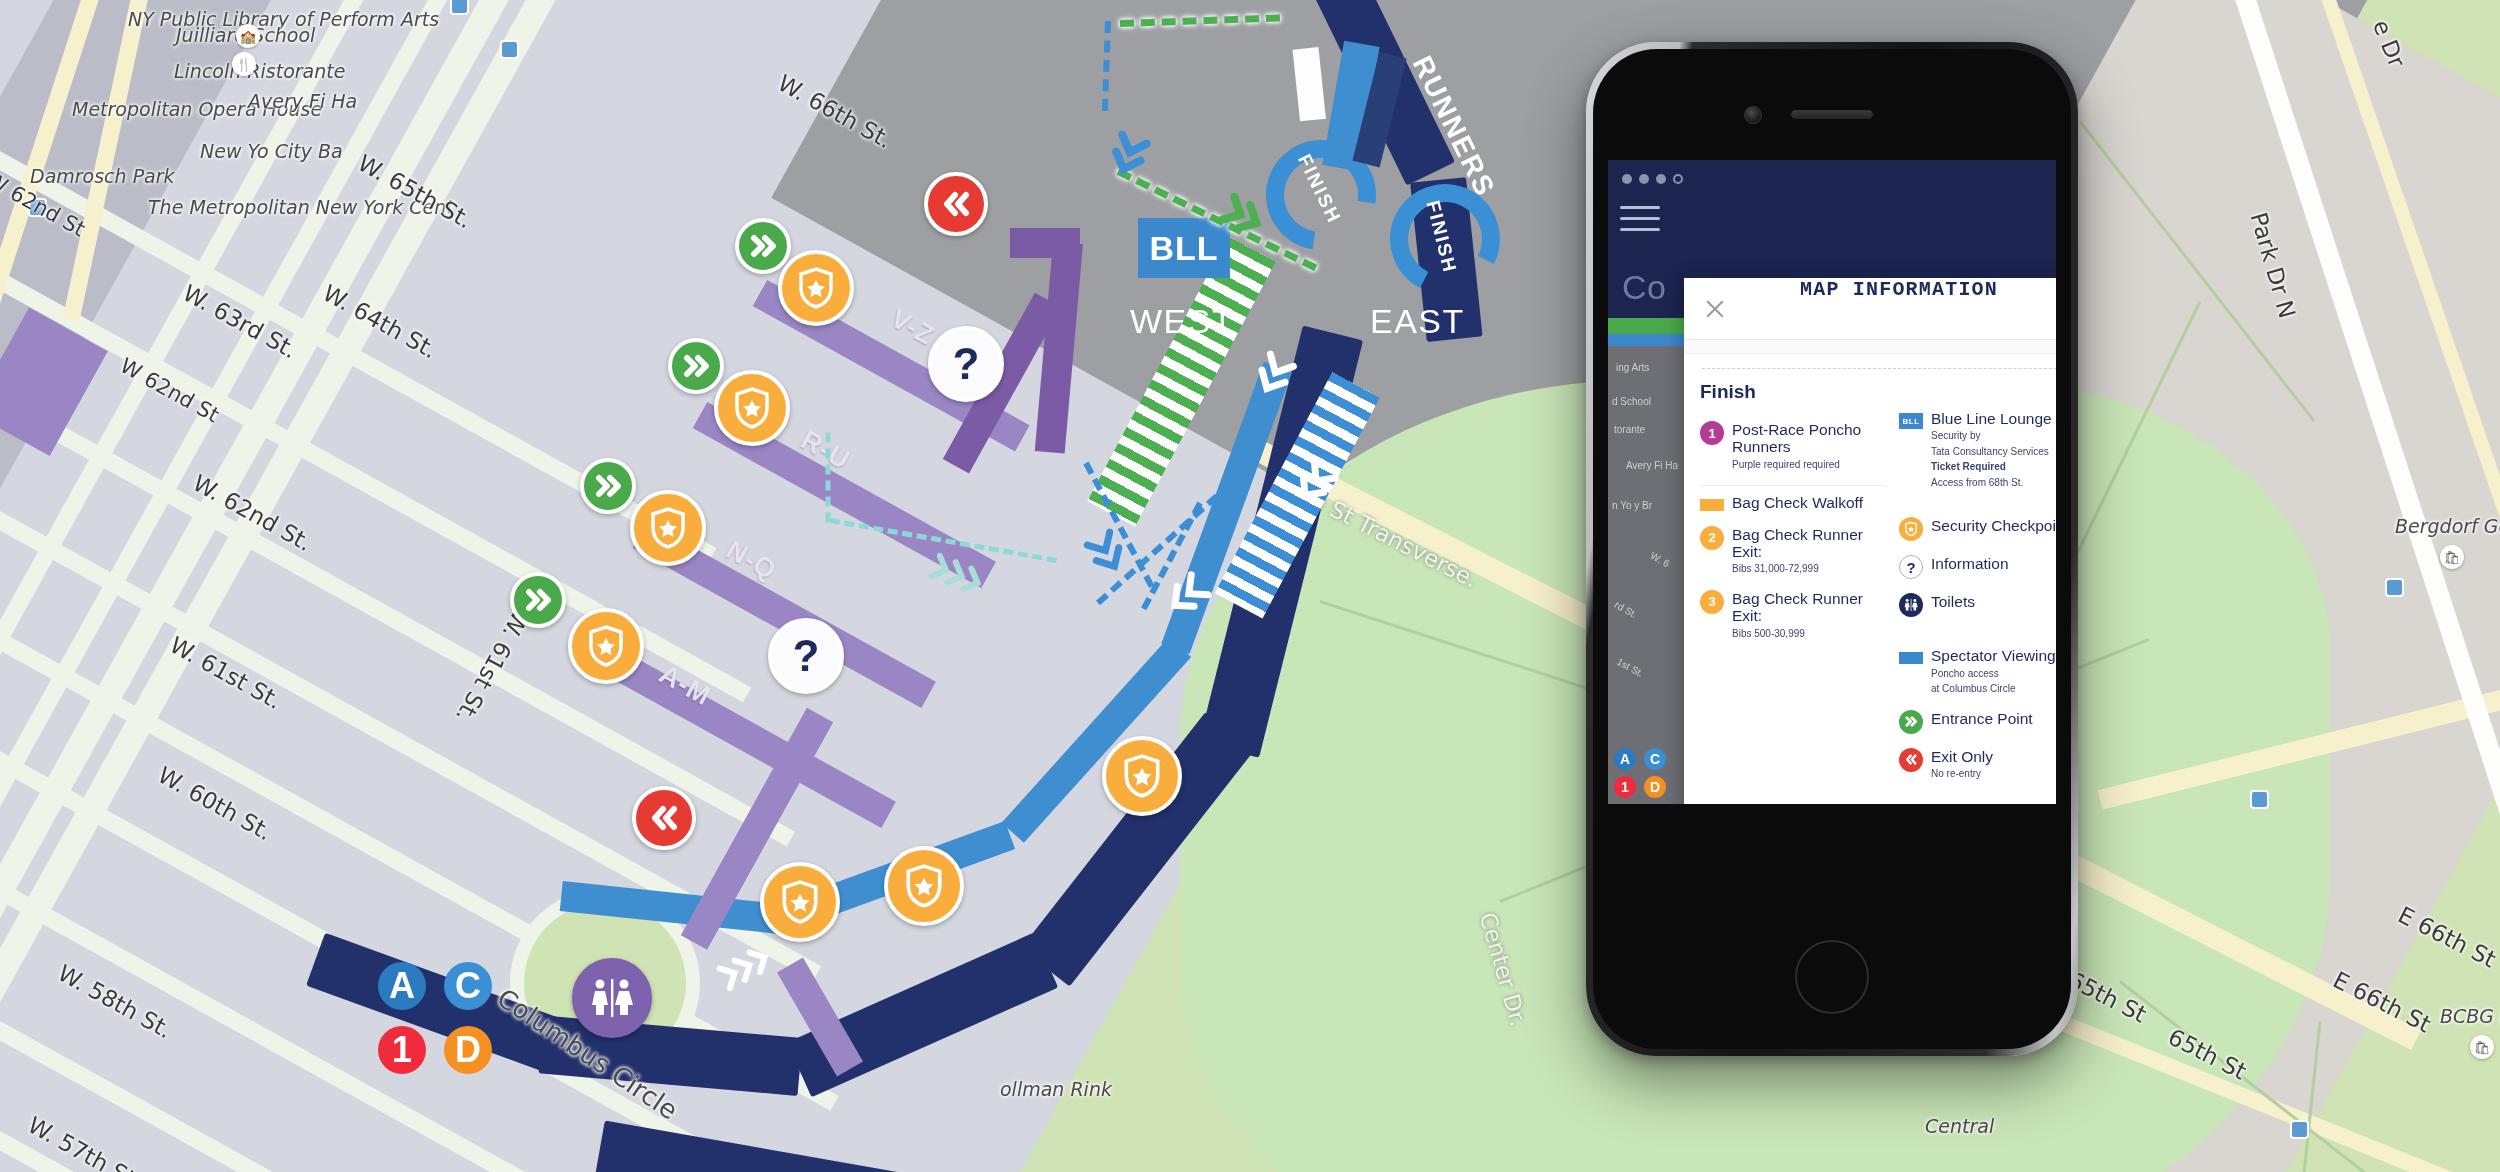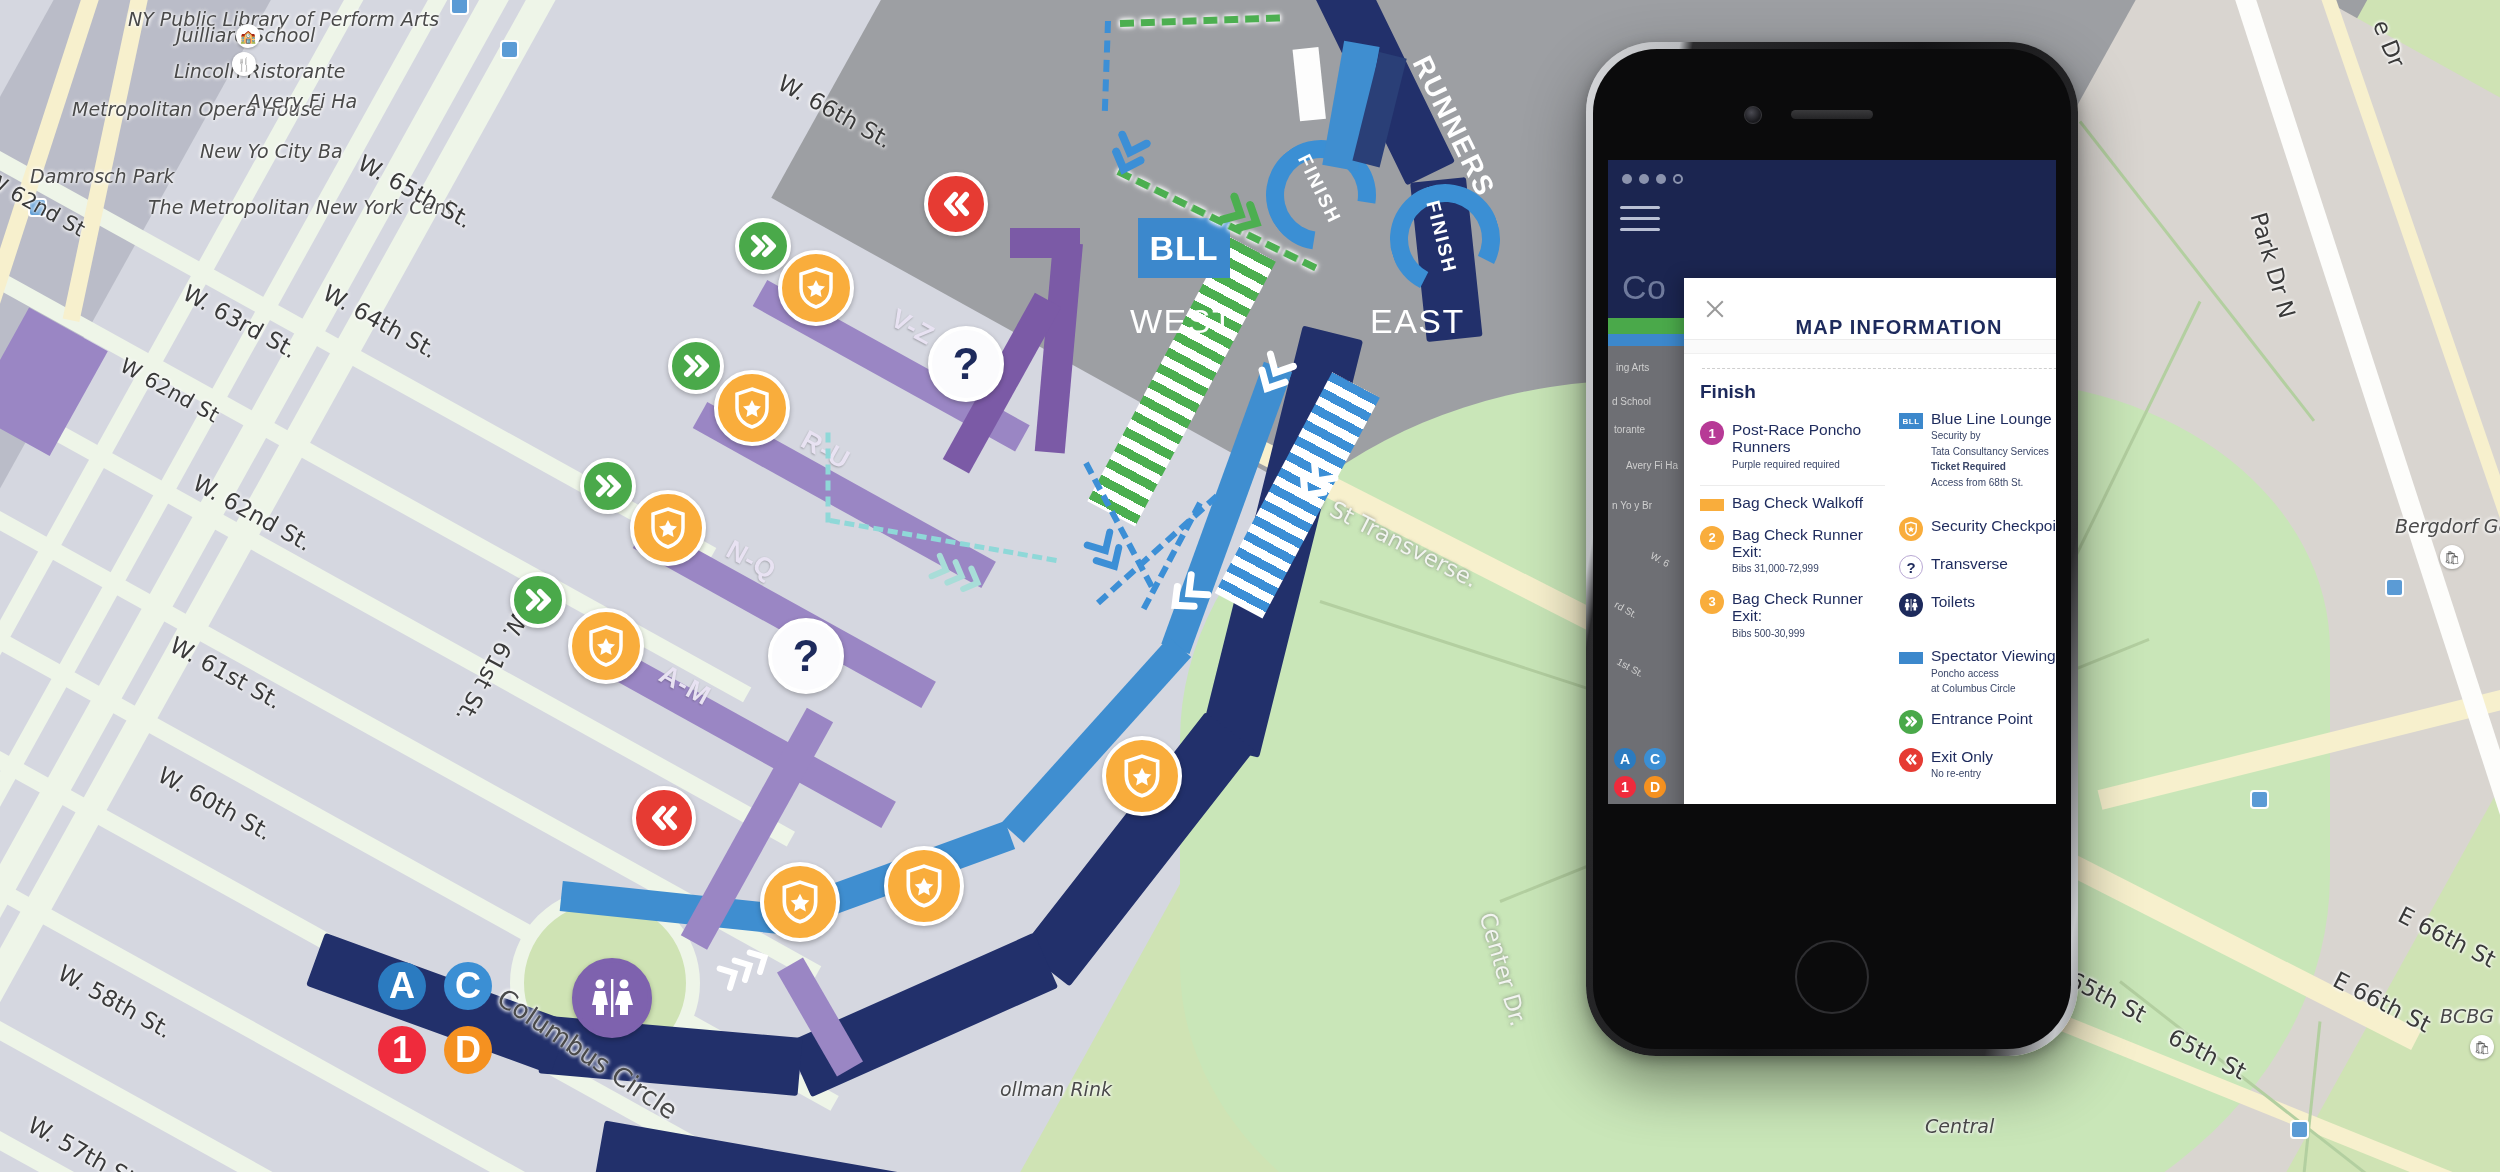--- a/index.html
+++ b/index.html
@@ -205,22 +205,22 @@
   .mm-sw { position: absolute; width: 22px; height: 22px; border-radius: 50%; color: #fff;
            font-size: 14px; font-weight: bold; display:flex; align-items:center; justify-content:center; }
 
   
   .info-panel {
     position: absolute; left: 76px; top: 118px; width: 416px; height: 644px;
     background: #fff; display: flex; flex-direction: column;
     box-shadow: -4px 0 16px rgba(0,0,0,.25);
   }
   .info-head {
-    height: 62px; display: flex; align-items: flex-end; position: relative;
-    border-bottom: 1px solid #ececec; flex: none;
+    height: 62px; display: flex; align-items: flex-start; position: relative;
+    border-bottom: 1px solid #ececec; flex: none; font-family: Liberation Mono, monospace;
   }
   .close-x {
     position: absolute; left: 20px; top: 50%; transform: translateY(-50%);
     width: 22px; height: 22px; cursor: pointer;
   }
   .close-x:before, .close-x:after {
     content: ""; position: absolute; left: 0; top: 10px; width: 22px; height: 2px;
     background: #9a9a9a;
   }
   .close-x:before { transform: rotate(45deg); }
@@ -680,21 +680,21 @@
               <div class="ltext">
                 <div class="lname">Security Checkpoint</div>
               </div>
             </div>
 
             <div class="litem">
               <div class="swatch">
                 <div class="sw-icon-circ" style="background:#fff; border:1.5px solid #b9a8d4; color:#1d2a5c; font-size:15px; font-weight:bold;">?</div>
               </div>
               <div class="ltext">
-                <div class="lname">Transverse</div>
+                <div class="lname">Information</div>
               </div>
             </div>
 
             <div class="litem">
               <div class="swatch">
                 <div class="sw-icon-circ" style="background:#1d2a5c;">
                   <svg width="16" height="14" viewBox="0 0 50 42">
                     <circle cx="13" cy="7" r="4.5" fill="#fff"></circle>
                       <path d="M8 14h10l3 14h-4v10h-8V28H5z" fill="#fff"></path>
                     <rect x="24" y="2" width="2.4" height="38" fill="#fff"></rect>

